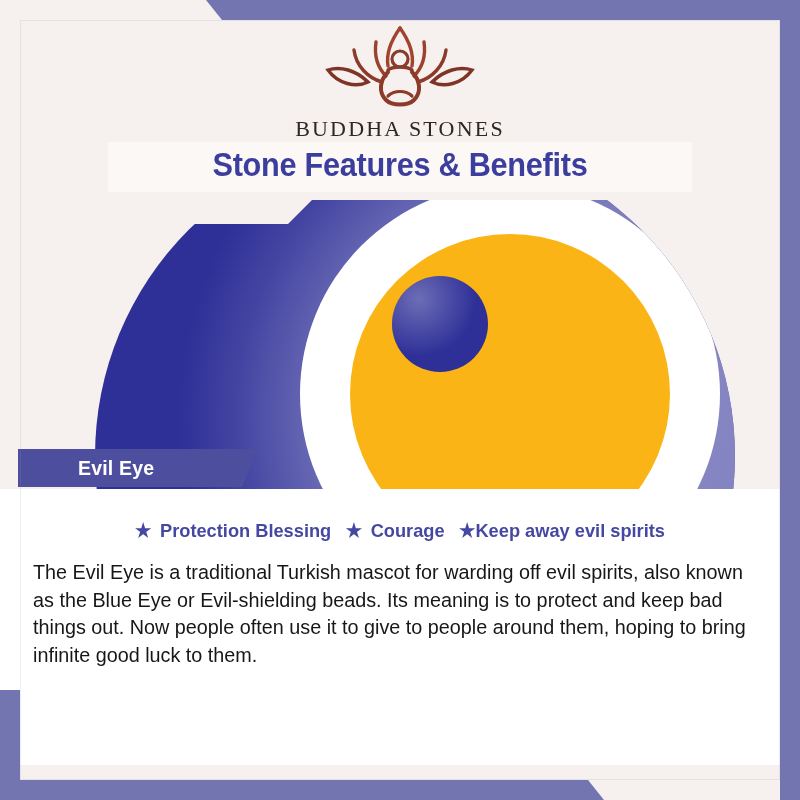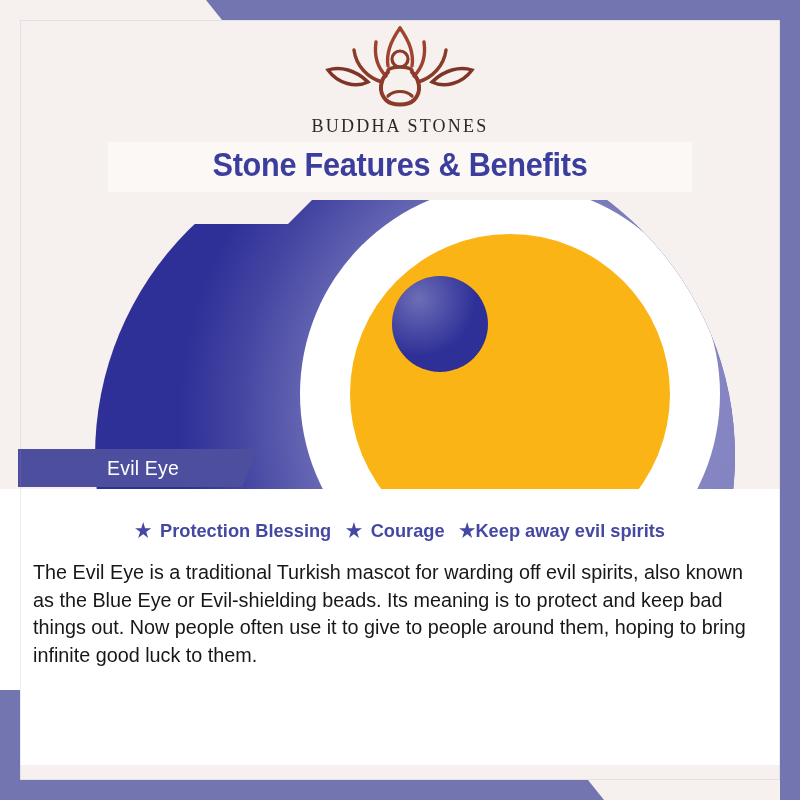--- a/index.html
+++ b/index.html
@@ -62,21 +62,21 @@
   .logo-wrap{
     position:absolute;left:0;top:22px;width:800px;
     text-align:center;
   }
   .lotus{
     display:block;margin:0 auto;
   }
   .brand{
     margin-top:2px;
     font-family:"Liberation Serif", serif;
-    font-size:18px;
+    font-size:22px;
     letter-spacing:2.2px;
     color:#2e2620;
     font-weight:400;
   }
   .title-strip{
     position:absolute;left:108px;top:142px;width:584px;height:50px;
     background:#fbf8f6;
     z-index:3;
   }
   .title{
@@ -155,24 +155,24 @@
   .eye-label{
     position:absolute;
     left:18px;top:449px;
     width:240px;height:38px;
     background:#4d4f9e;
     clip-path:polygon(0 0, 240px 0, 224px 38px, 0 38px);
     z-index:5;
     display:flex;align-items:center;
   }
   .eye-label span{
-    margin-left:89px;
+    margin-left:60px;
     color:#ffffff;
     font-size:19.5px;
-    font-weight:normal;
+    font-weight:bold;
     letter-spacing:0.2px;
   }
 
   
   .benefits{
     position:absolute;left:0;top:519px;width:800px;
     text-align:center;
     color:#4548a3;
     font-size:19px;
     font-weight:bold;

